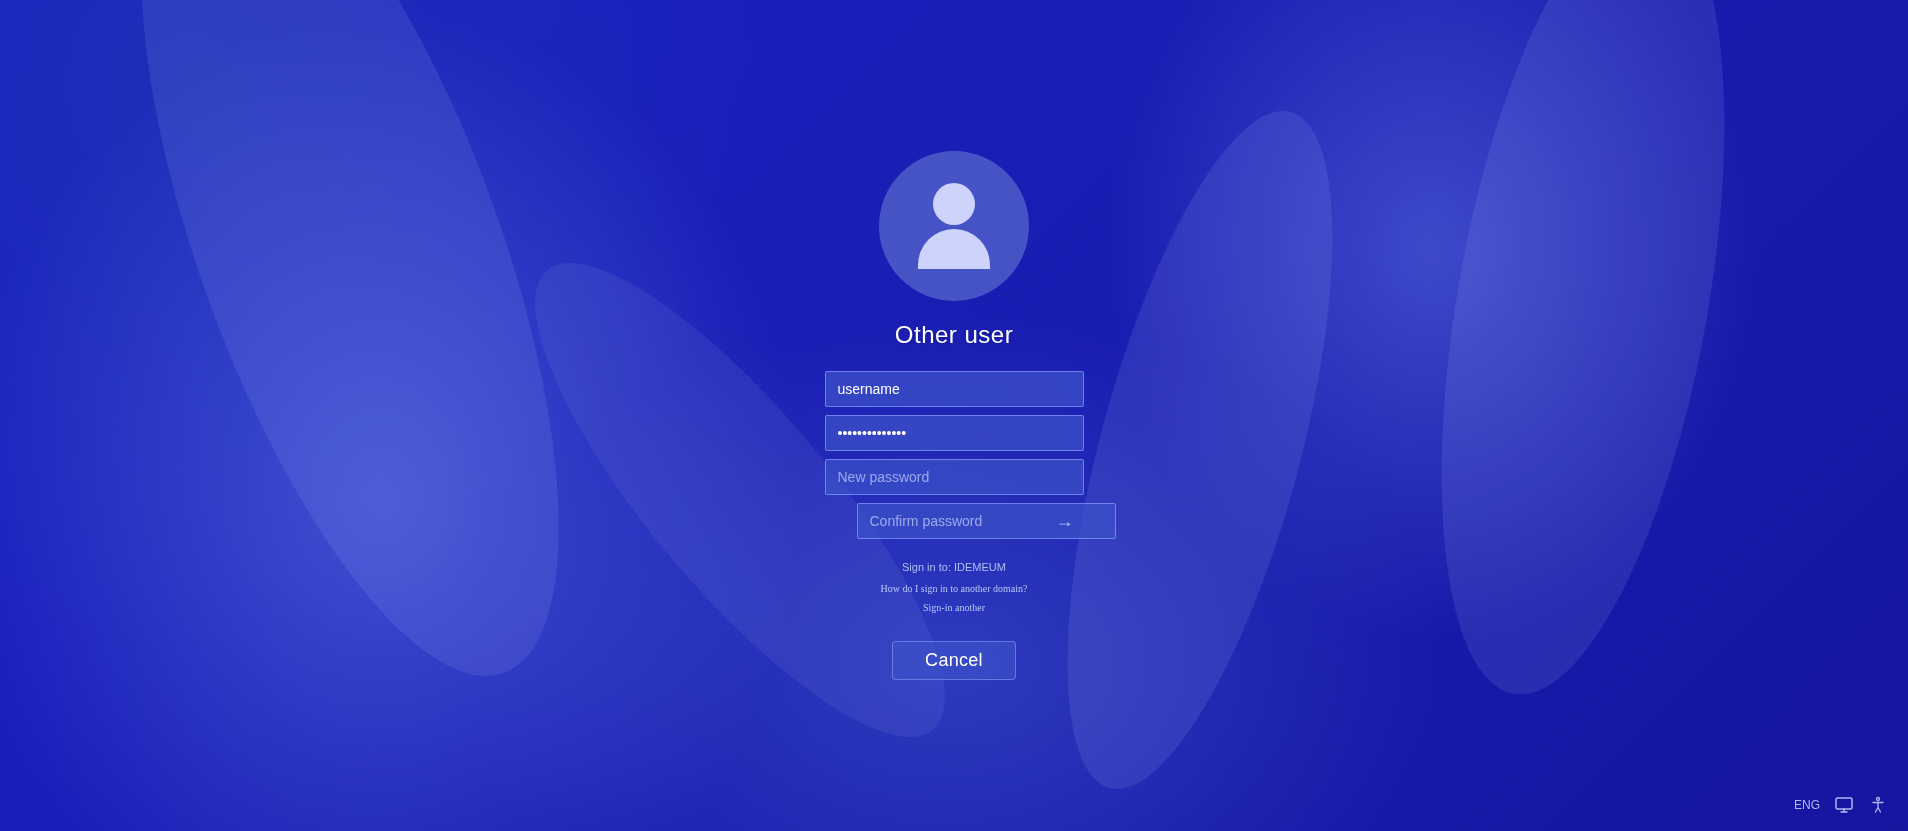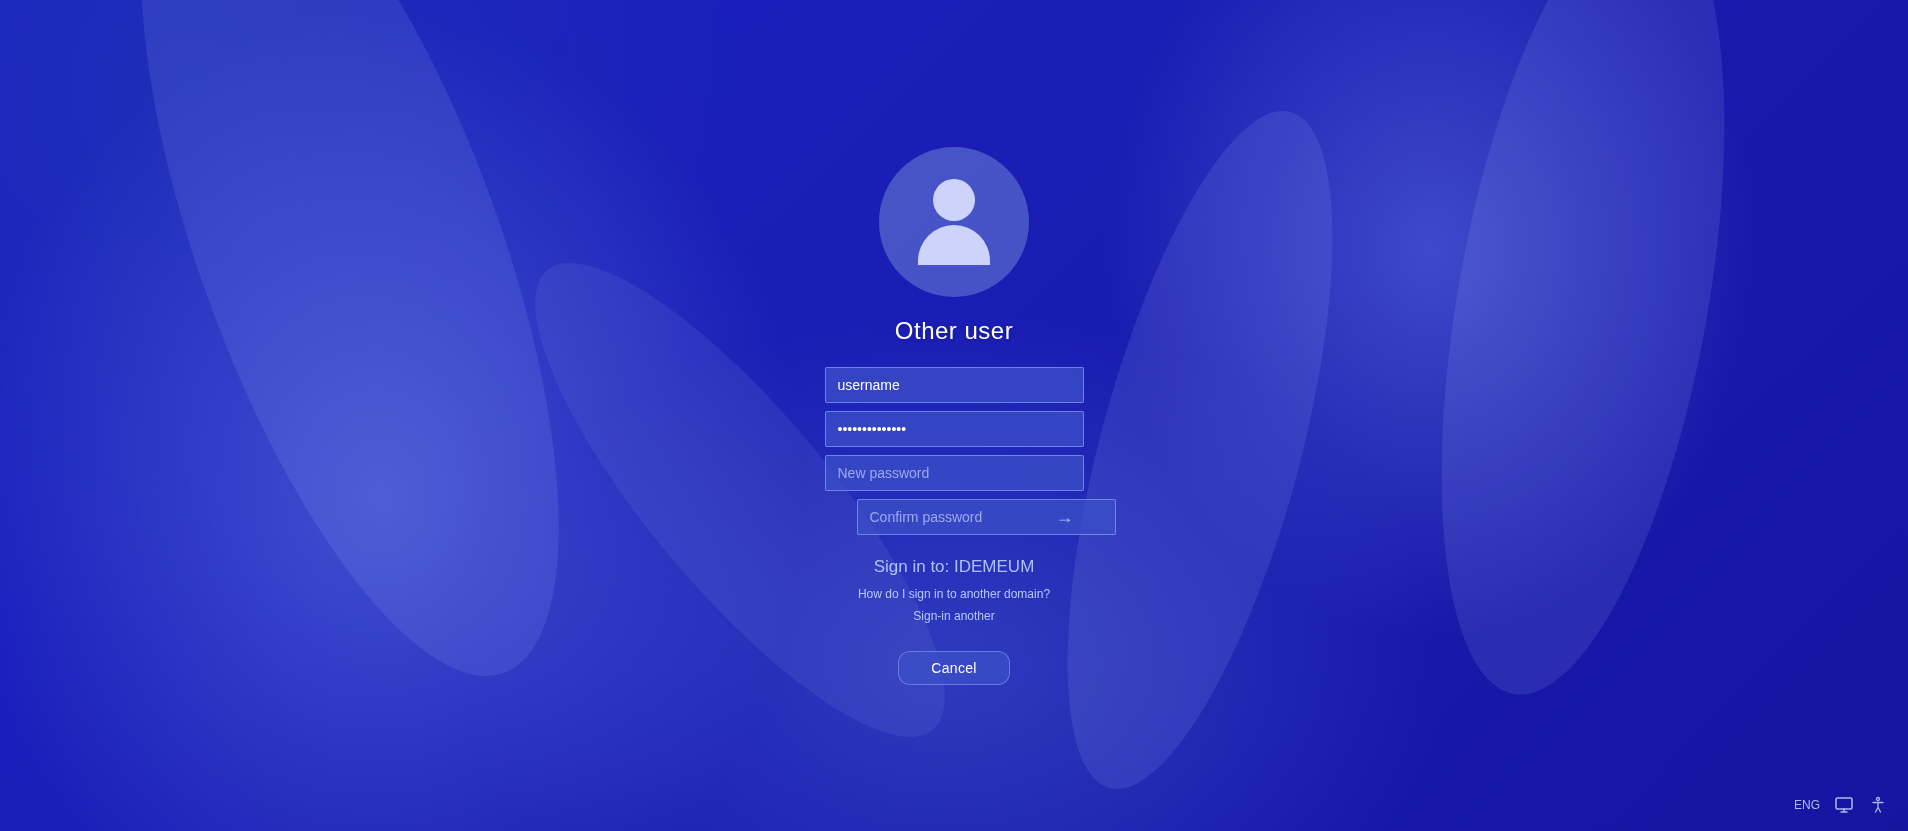--- a/index.html
+++ b/index.html
@@ -144,44 +144,45 @@
       top: 50%;
       transform: translateY(-50%);
       color: rgba(200, 215, 255, 0.85);
       font-size: 18px;
       cursor: pointer;
       user-select: none;
     }
 
     .sign-in-label {
       color: rgba(200, 215, 255, 0.85);
-      font-size: 17px;
+      font-size: 11px;
       margin-top: 14px;
       margin-bottom: 10px;
       text-align: center;
     }
 
     .link-text {
       color: rgba(200, 215, 255, 0.9);
-      font-size: 12px;
+      font-size: 10px;
       text-decoration: none;
       cursor: pointer;
       display: block;
       text-align: center;
       margin-bottom: 8px;
+      font-family: Liberation Serif, serif;
     }
 
     .cancel-button {
       margin-top: 20px;
       padding: 8px 32px;
       background: rgba(60, 80, 200, 0.7);
       border: 1px solid rgba(150, 170, 255, 0.5);
-      border-radius: 12px;
+      border-radius: 4px;
       color: #ffffff;
-      font-size: 14px;
+      font-size: 18px;
       font-family: 'Segoe UI', Arial, sans-serif;
       cursor: pointer;
       letter-spacing: 0.3px;
     }
 
     
     .bottom-bar {
       position: absolute;
       bottom: 16px;
       right: 20px;

